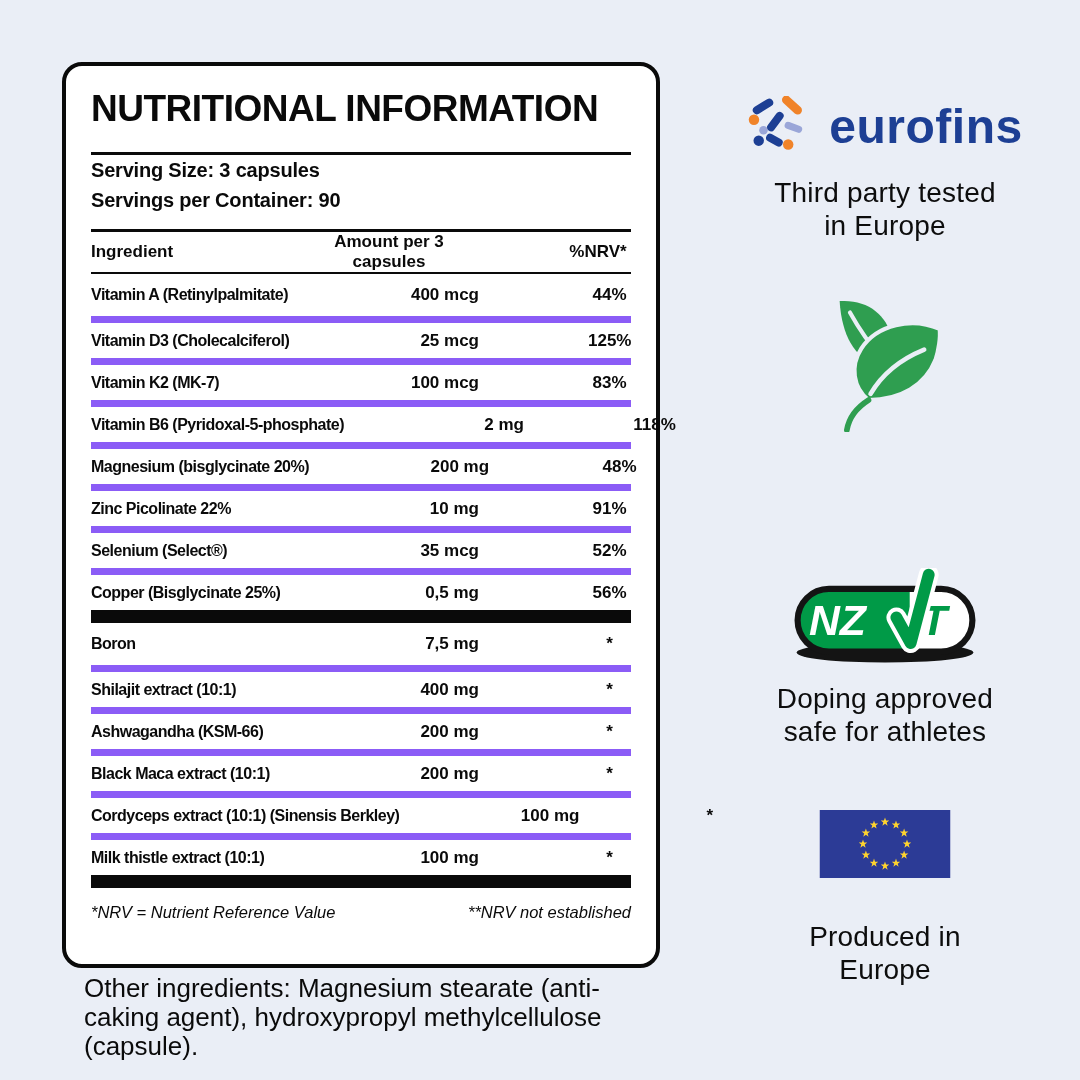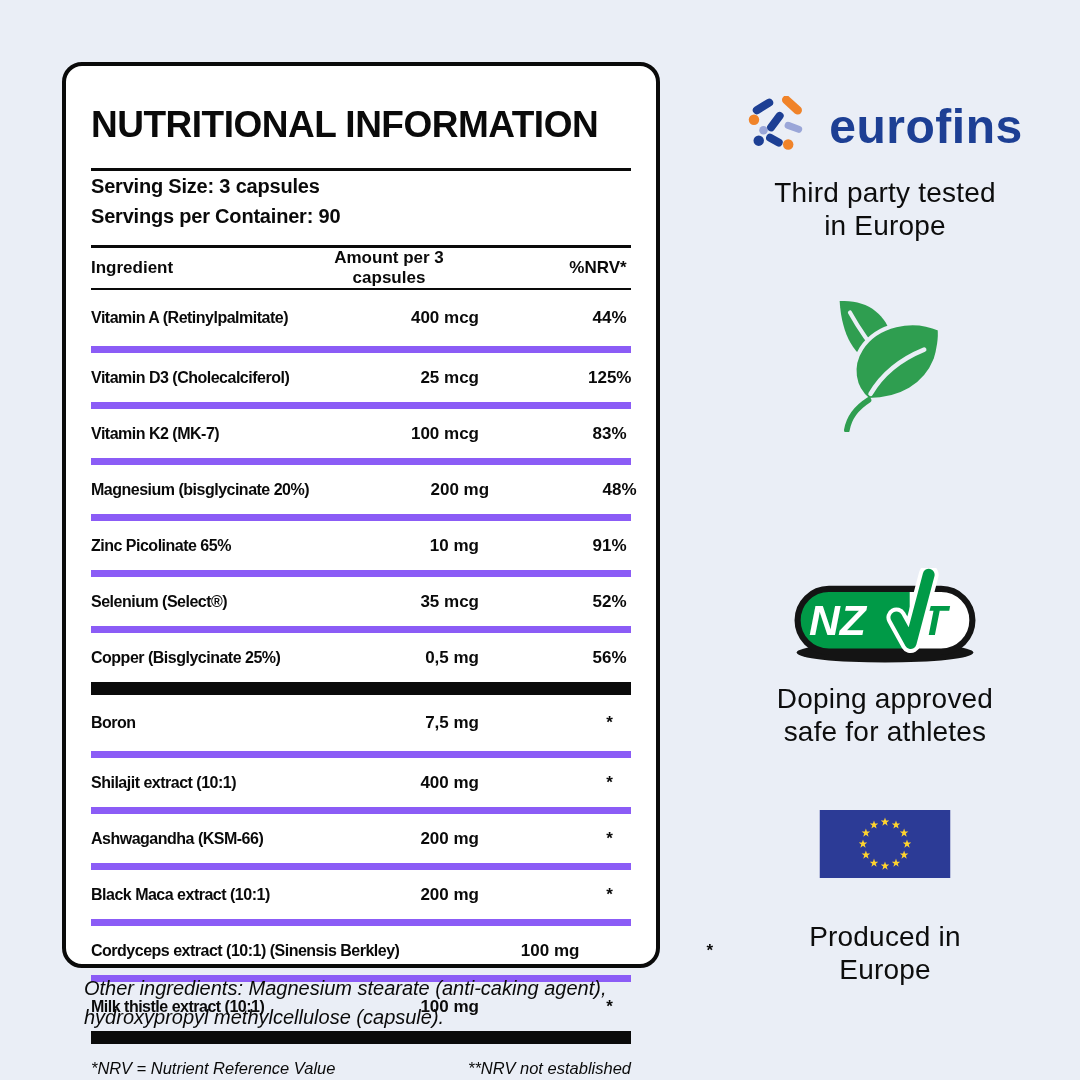--- a/index.html
+++ b/index.html
@@ -6,50 +6,50 @@
   body{
     width:1080px;height:1080px;position:relative;overflow:hidden;
     background:#EAEEF6;
     font-family:"Liberation Sans",sans-serif;
     color:#0a0a0a;
   }
   
   .panel{
     position:absolute;left:62px;top:62px;width:598px;height:906px;
     background:#ffffff;border:4px solid #0a0a0a;border-radius:20px;
-    box-sizing:border-box;padding:16px 25px;
+    box-sizing:border-box;padding:0 25px;
   }
   .panel h1{
     margin:22px 0 0 0;font-size:37px;line-height:42px;font-weight:bold;
     letter-spacing:-0.5px;color:#0a0a0a;
   }
   .rule-heavy{border:none;border-top:3px solid #0a0a0a;margin:22px 0 0 0;}
   .serving{font-size:20px;font-weight:bold;line-height:30px;letter-spacing:-0.2px;}
   .thead{
     display:grid;grid-template-columns:1fr 180px 152px;align-items:center;
     height:40px;border-bottom:2.5px solid #0a0a0a;font-size:17px;font-weight:bold;
   }
   .thead .c2{text-align:center;}
   .thead .c3{padding-left:86px;text-align:center;box-sizing:border-box;}
   .tsection .trow{
     display:grid;grid-template-columns:1fr 180px 152px;align-items:center;
-    height:56px;box-sizing:border-box;font-weight:bold;
+    height:42px;box-sizing:border-box;font-weight:bold;
   }
   .tsection .trow + .trow{border-top:7px solid #8b5cf6;}
   .trow .c1{font-size:16px;letter-spacing:-0.5px;white-space:nowrap;}
   .trow .c2{font-size:17px;text-align:right;}
   .trow .c3{padding-left:86px;text-align:center;font-size:17px;box-sizing:border-box;margin-left:23px;}
   .bar{height:13px;background:#0a0a0a;}
   .footnotes{
     display:flex;justify-content:space-between;align-items:center;
     font-style:italic;font-size:16.5px;font-weight:500;margin-top:15px;
   }
   .other{
     position:absolute;left:84px;top:974px;width:586px;
-    font-style:italic;font-size:20px;line-height:29px;color:#0a0a0a;
+    font-size:26px;line-height:29px;color:#0a0a0a;
   }
   
   .rightcol{position:absolute;left:700px;top:0;width:370px;height:1080px;}
   .block{position:absolute;left:50%;transform:translateX(-50%);}
   .caption{
     width:370px;text-align:center;font-size:28px;line-height:33px;
     color:#0d0d0d;letter-spacing:0.2px;
   }
   .eurofins-lockup{top:96px;display:flex;align-items:center;gap:25px;}
   .eurofins-word{font-size:48px;font-weight:bold;color:#1d3f94;letter-spacing:0.5px;line-height:56px;}
@@ -89,26 +89,31 @@
         <div class="c1">Vitamin D3 (Cholecalciferol)</div>
         <div class="c2">25 mcg</div>
         <div class="c3">125%</div>
       </div>
       <div class="trow">
         <div class="c1">Vitamin K2 (MK-7)</div>
         <div class="c2">100 mcg</div>
         <div class="c3">83%</div>
       </div>
       <div class="trow">
+        <div class="c1">Vitamin B6 (Pyridoxal-5-phosphate)</div>
+        <div class="c2">2 mg</div>
+        <div class="c3">118%</div>
+      </div>
+      <div class="trow">
         <div class="c1">Magnesium (bisglycinate 20%)</div>
         <div class="c2">200 mg</div>
         <div class="c3">48%</div>
       </div>
       <div class="trow">
-        <div class="c1">Zinc Picolinate 65%</div>
+        <div class="c1">Zinc Picolinate 22%</div>
         <div class="c2">10 mg</div>
         <div class="c3">91%</div>
       </div>
       <div class="trow">
         <div class="c1">Selenium (Select®)</div>
         <div class="c2">35 mcg</div>
         <div class="c3">52%</div>
       </div>
       <div class="trow">
         <div class="c1">Copper (Bisglycinate 25%)</div>

